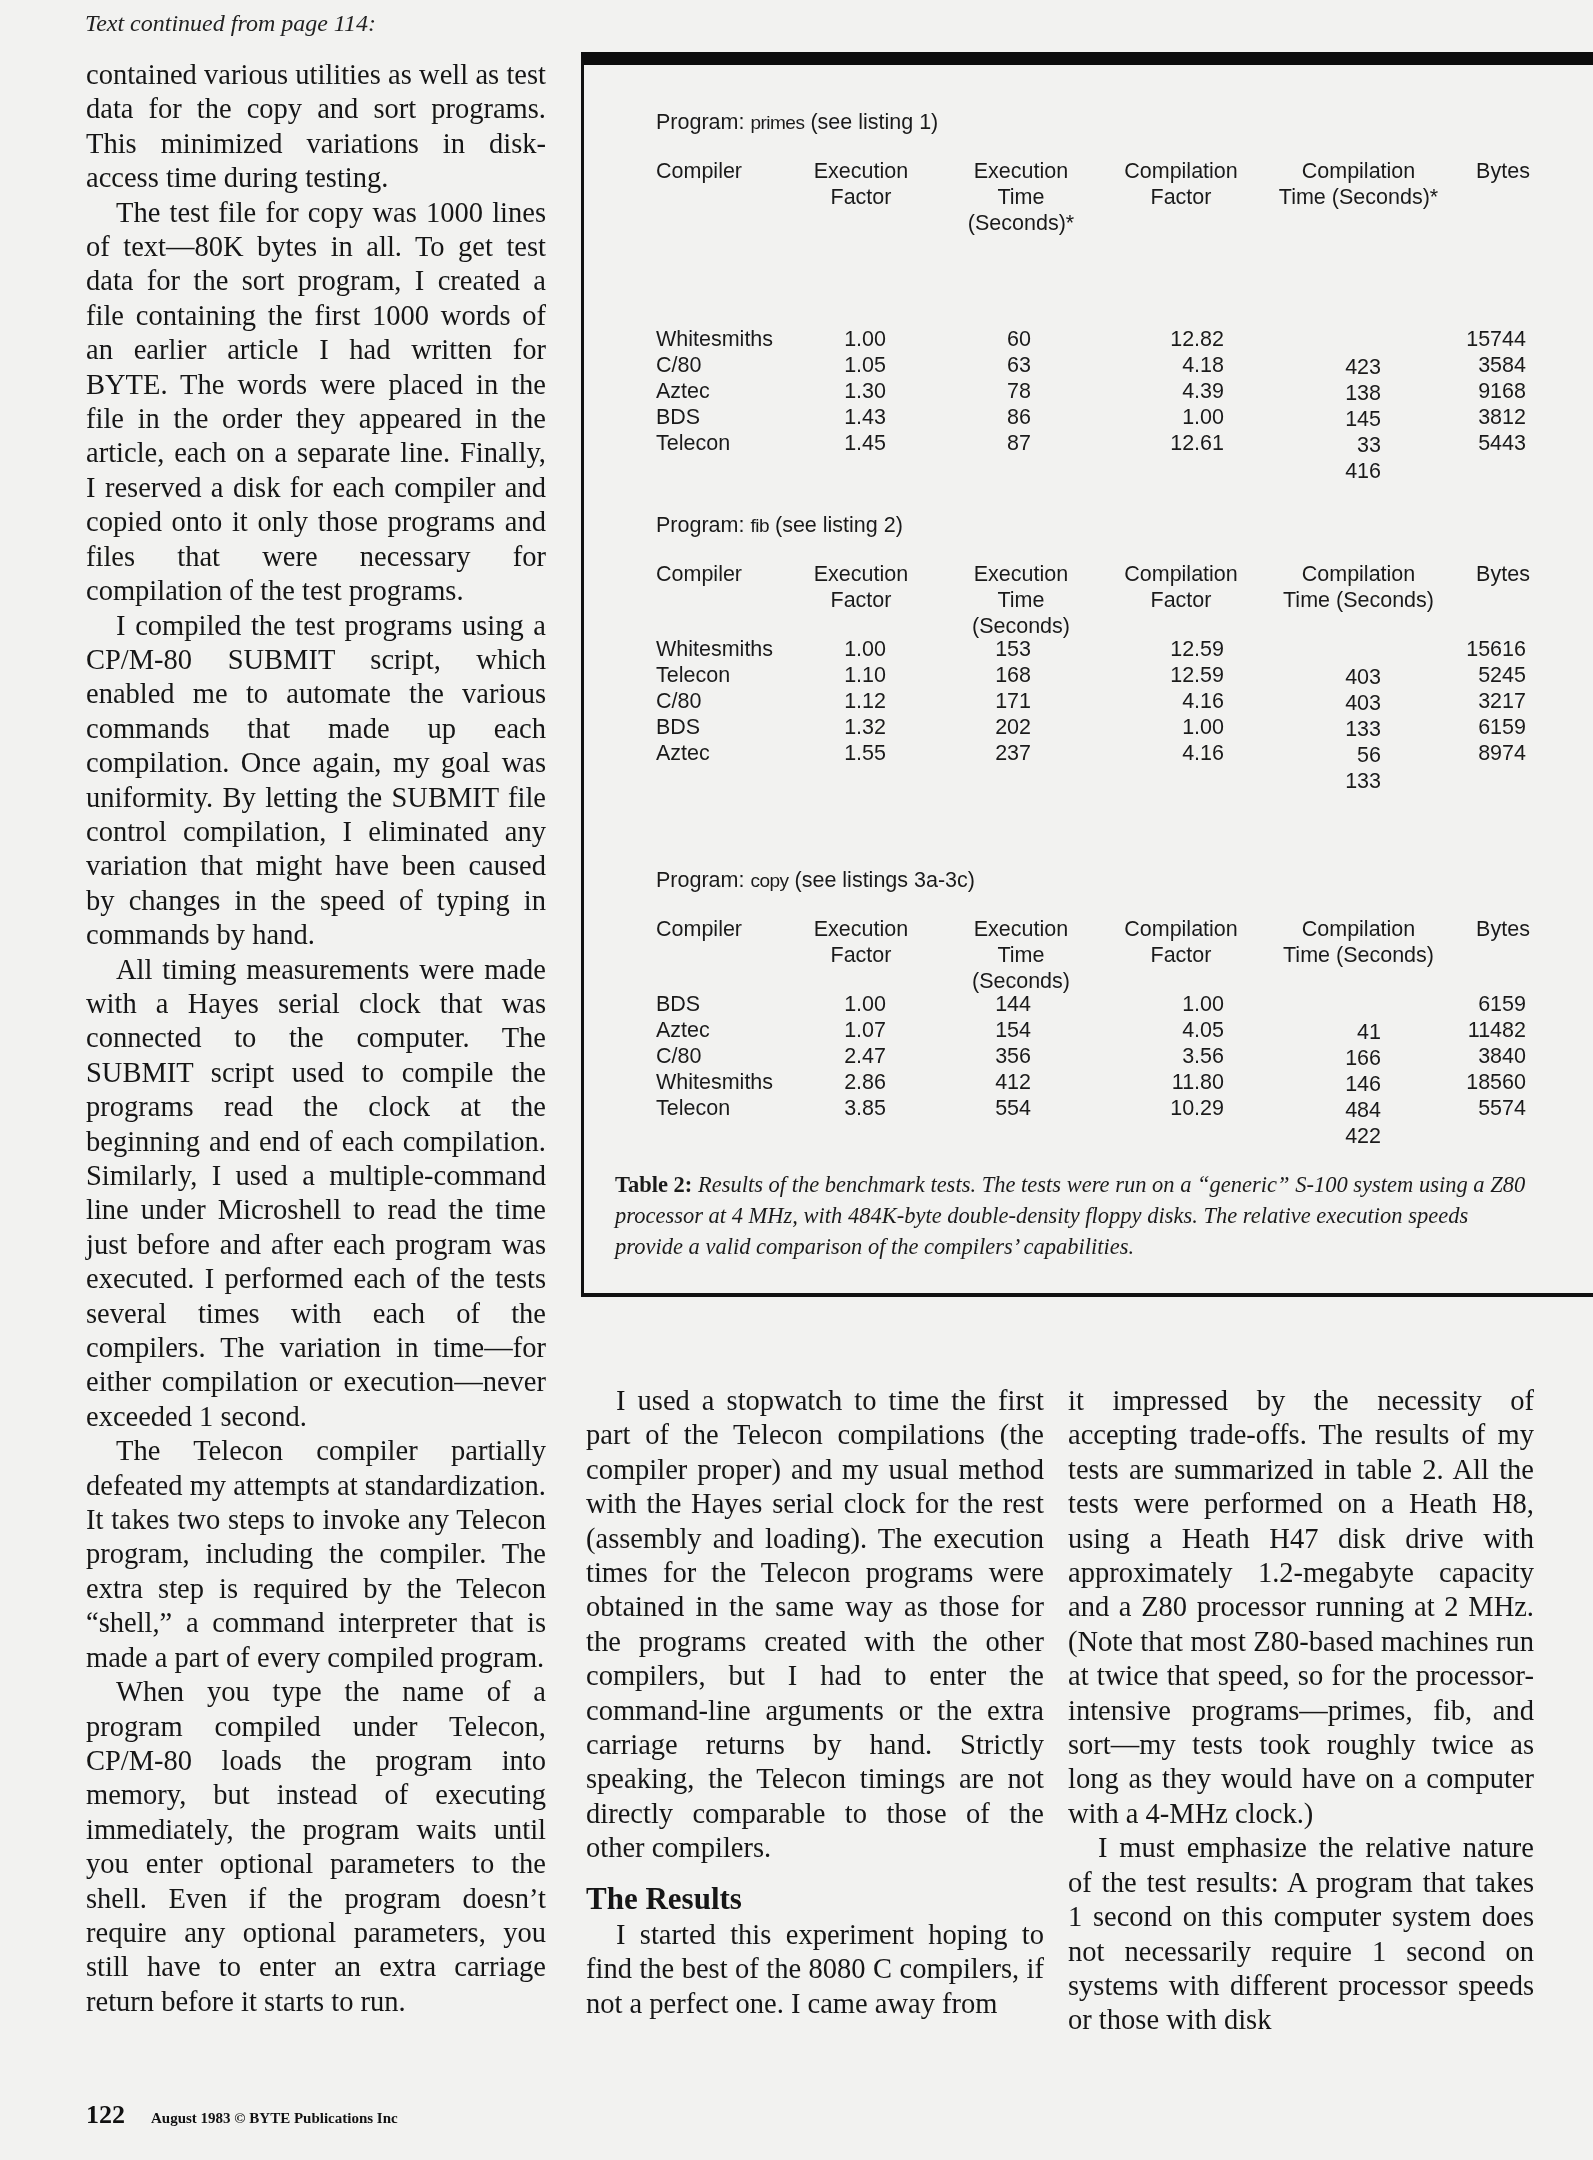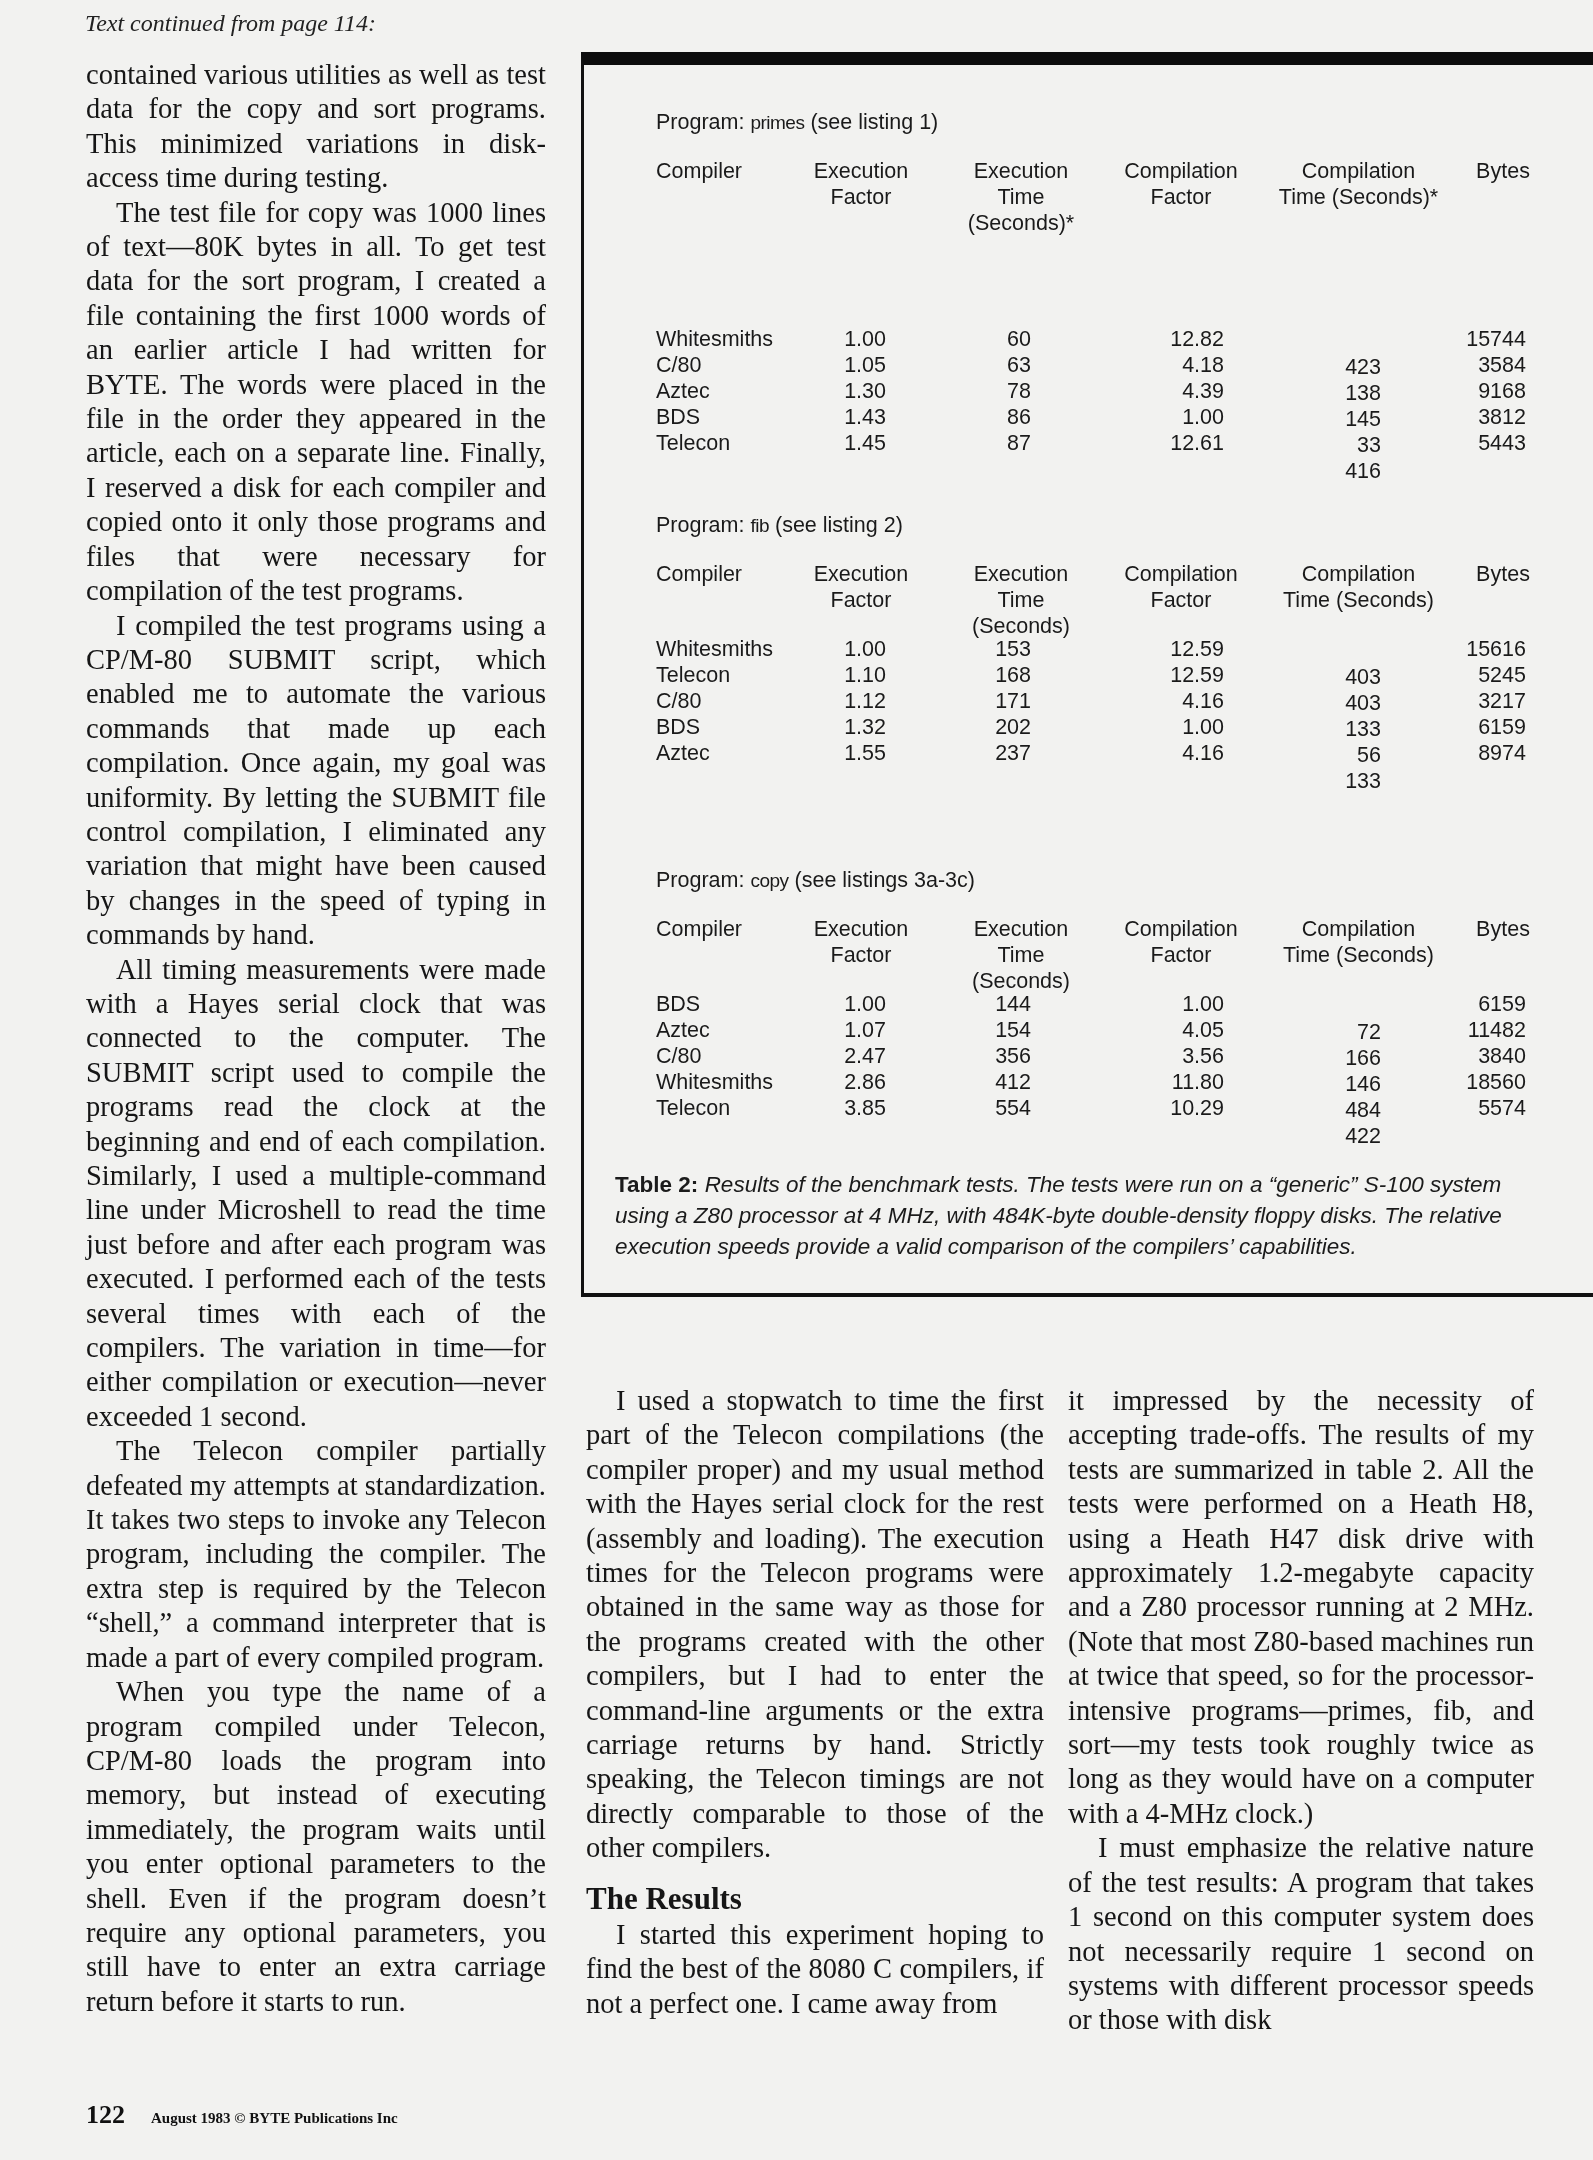--- a/index.html
+++ b/index.html
@@ -55,21 +55,21 @@
   .h4 { left:600px; width:205px; }
   .h5 { left:812px; width:70px; }
   .v1 { left:150px; width:80px; text-align:right; }
   .v2 { left:300px; width:75px; text-align:right; }
   .v3 { left:480px; width:88px; text-align:right; }
   .v4 { left:640px; width:85px; text-align:right;margin-top:28px; }
   .v5 { left:790px; width:80px; text-align:right; }
 
   .caption {
     position:absolute; left:31px; top:1104px; width:920px;
-    font-family:Liberation Sans, sans-serif; font-size:22.5px; line-height:31px;
+    font-family:Liberation Serif, serif; font-size:22.5px; line-height:31px;
     font-style:italic; color:#1b1b1b;
   }
   .caption b { font-style:normal; font-weight:bold; }
 
   .footer {
     position:absolute; left:86px; top:2100px;
     font-family:"Liberation Serif", serif; font-weight:bold; color:#111;
   }
   .footer .pageno { font-size:26px; margin-right:22px; }
   .footer .credit { font-size:15px; }
@@ -232,21 +232,21 @@
       <span class="h4">Compilation
 Time (Seconds)</span>
       <span class="h5">Bytes</span>
     </div>
     <div class="rows" style="top:124px;">
       <div class="row">
         <span class="c0">BDS</span>
           <span class="v1">1.00</span>
           <span class="v2">144</span>
           <span class="v3">1.00</span>
-          <span class="v4">72</span>
+          <span class="v4">41</span>
           <span class="v5">6159</span>
       </div>
       <div class="row">
         <span class="c0">Aztec</span>
           <span class="v1">1.07</span>
           <span class="v2">154</span>
           <span class="v3">4.05</span>
           <span class="v4">166</span>
           <span class="v5">11482</span>
       </div>

